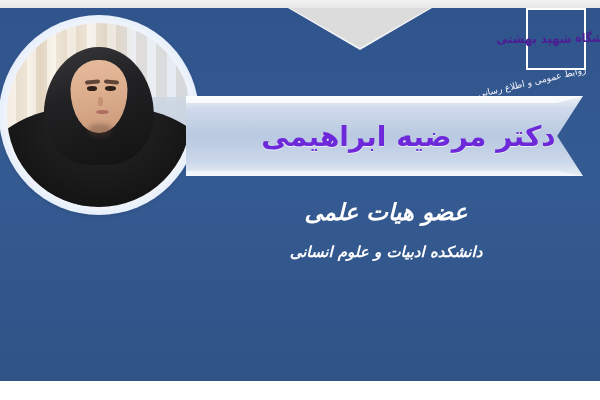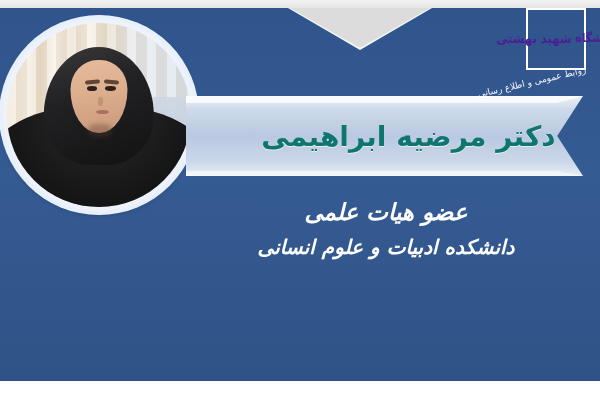--- a/index.html
+++ b/index.html
@@ -96,21 +96,21 @@
     clip-path: polygon(0% 0%, 93.5% 0%, 100% 100%, 0% 100%);
   }
   .ribbon-text {
     position: absolute;
     inset: 0;
     display: flex;
     align-items: center;
     justify-content: center;
     padding-left: 48px;
     box-sizing: border-box;
-    color: #0f766e;
+    color: #6d28d9;
     font-size: 28px;
     font-weight: 700;
     letter-spacing: 0px;
     direction: rtl;
     white-space: nowrap;
     text-shadow: 0 1px 0 rgba(255,255,255,.6);
   }
 
   
   .portrait-wrap {
@@ -258,24 +258,24 @@
     color: #ffffff;
     font-style: italic;
   }
   .subtitle-line1 {
     font-size: 23px;
     font-weight: 700;
     line-height: 1.25;
     white-space: nowrap;
   }
   .subtitle-line2 {
-    font-size: 20px;
+    font-size: 15px;
     font-weight: 700;
     line-height: 1.25;
-    margin-top: 8px;
+    margin-top: 16px;
     white-space: nowrap;
   }
 
   
   .logo {
     position: absolute;
     right: 8px;
     top: 6px;
     width: 96px;
     height: 84px;

